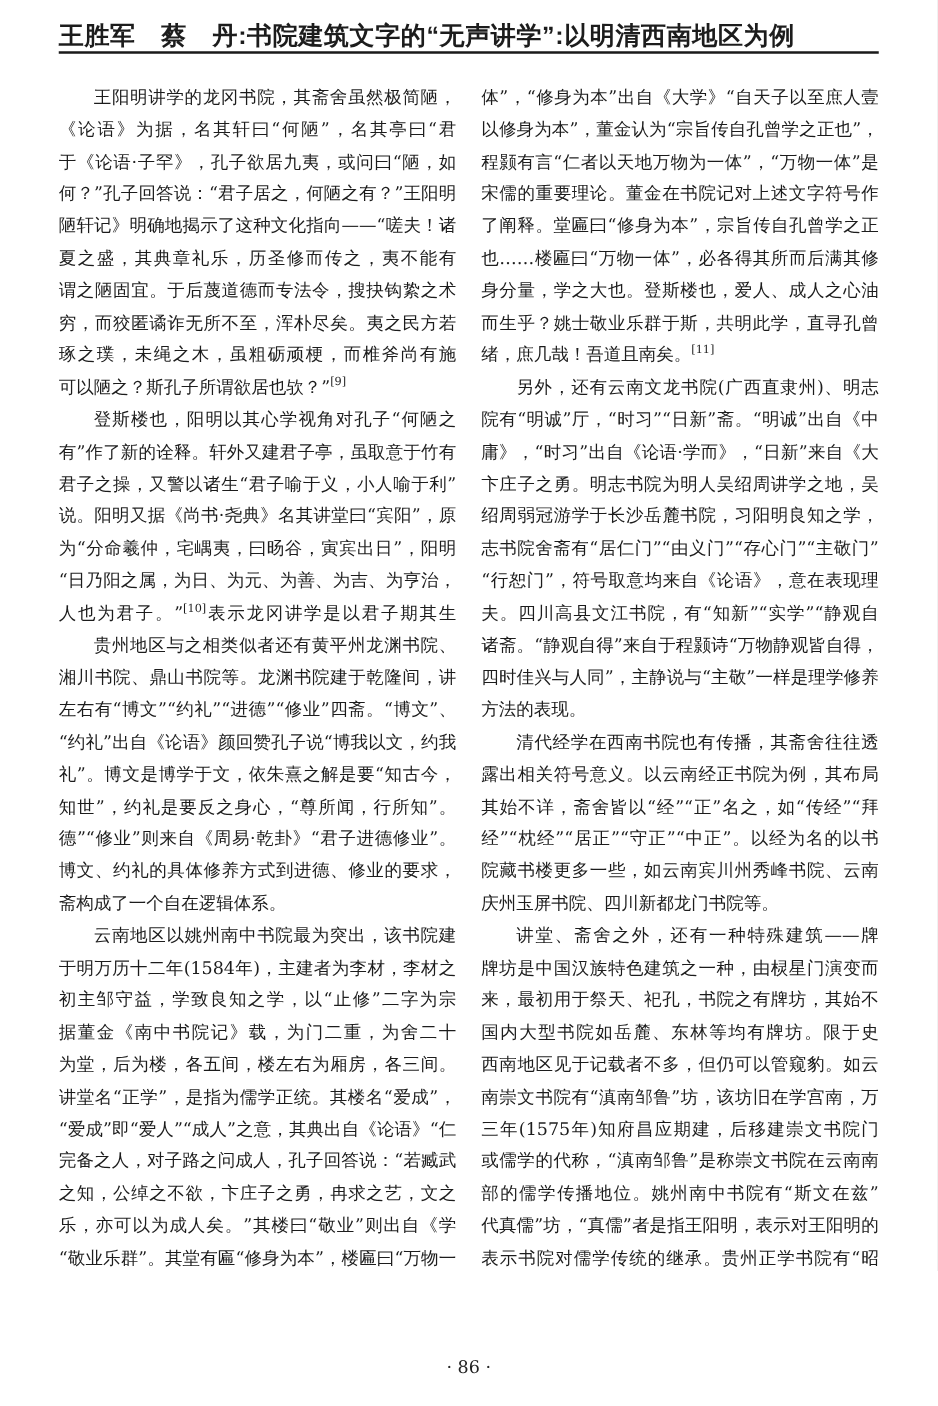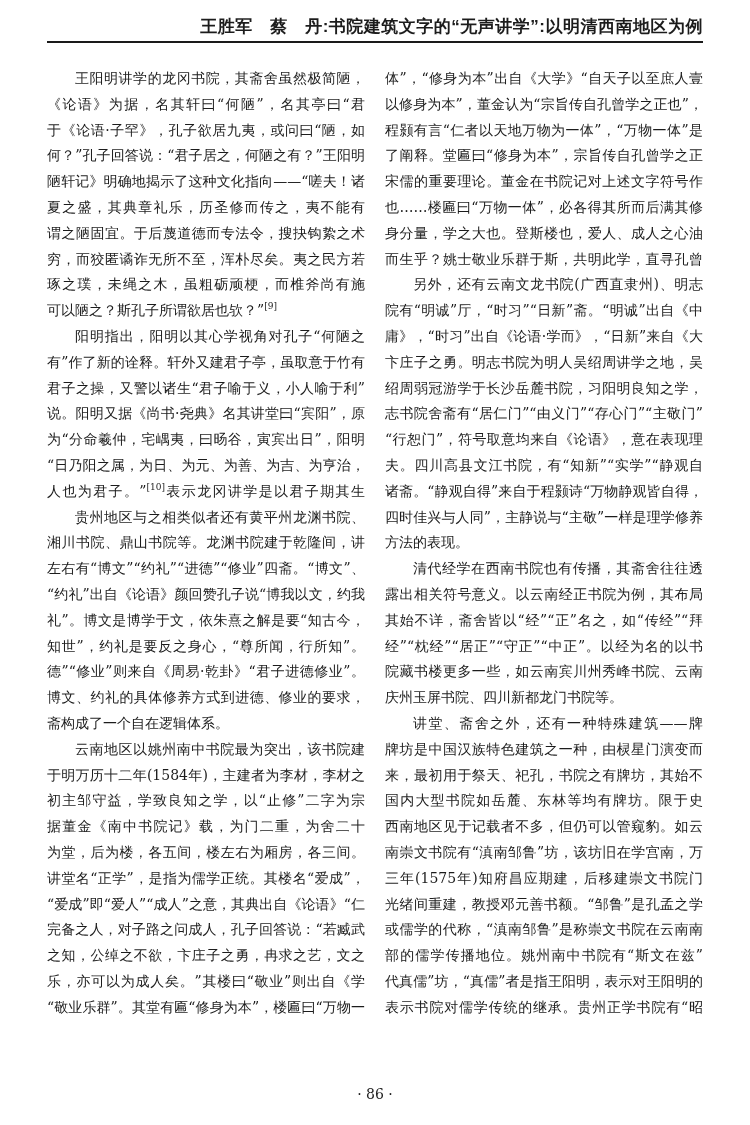--- a/index.html
+++ b/index.html
@@ -3,21 +3,21 @@
 <meta charset="utf-8">
 <style>
   html,body{margin:0;padding:0;background:#e8e8e8;}
   .page{
     position:relative;width:750px;height:1125px;margin:0 auto;
     background:#ffffff;color:#1c1c1c;overflow:hidden;
   }
   .running-head{
     position:absolute;left:47px;top:15px;width:656px;
     font-family:"Liberation Sans","DejaVu Sans",sans-serif;
-    font-size:17px;font-weight:bold;letter-spacing:0.5px;white-space:nowrap;text-align:right;
+    font-size:20px;font-weight:bold;letter-spacing:0.5px;white-space:nowrap;
   }
   .head-rule{
     position:absolute;left:47px;top:41px;width:656px;height:0;
     border-top:2px solid #1a1a1a;
   }
   .content{
     position:absolute;left:47px;top:66px;width:656px;
     display:flex;gap:20px;
   }
   .col{width:318px;}
@@ -47,21 +47,21 @@
         <div class="line indent">王阳明讲学的龙冈书院，其斋舍虽然极简陋，却</div>
         <div class="line">《论语》为据，名其轩曰“何陋”，名其亭曰“君子”，典</div>
         <div class="line">于《论语·子罕》，孔子欲居九夷，或问曰“陋，如之</div>
         <div class="line">何？”孔子回答说：“君子居之，何陋之有？”王阳明《何</div>
         <div class="line">陋轩记》明确地揭示了这种文化指向——“嗟夫！诸</div>
         <div class="line">夏之盛，其典章礼乐，历圣修而传之，夷不能有也，则</div>
         <div class="line">谓之陋固宜。于后蔑道德而专法令，搜抉钩絷之术</div>
         <div class="line">穷，而狡匿谲诈无所不至，浑朴尽矣。夷之民方若未</div>
         <div class="line">琢之璞，未绳之木，虽粗砺顽梗，而椎斧尚有施也，安</div>
         <div class="line end">可以陋之？斯孔子所谓欲居也欤？”<sup>[9]</sup></div>
-        <div class="line indent">阳明指出，阳明以其心学视角对孔子“何陋之</div>
+        <div class="line indent">登斯楼也，阳明以其心学视角对孔子“何陋之</div>
         <div class="line">有”作了新的诠释。轩外又建君子亭，虽取意于竹有</div>
         <div class="line">君子之操，又警以诸生“君子喻于义，小人喻于利”之</div>
         <div class="line">说。阳明又据《尚书·尧典》名其讲堂曰“宾阳”，原文</div>
         <div class="line">为“分命羲仲，宅嵎夷，曰旸谷，寅宾出日”，阳明指出</div>
         <div class="line">“日乃阳之属，为日、为元、为善、为吉、为亨治，其于</div>
         <div class="line">人也为君子。”<sup>[10]</sup>表示龙冈讲学是以君子期其生徒。</div>
         <div class="line indent">贵州地区与之相类似者还有黄平州龙渊书院、</div>
         <div class="line">湘川书院、鼎山书院等。龙渊书院建于乾隆间，讲堂</div>
         <div class="line">左右有“博文”“约礼”“进德”“修业”四斋。“博文”、</div>
         <div class="line">“约礼”出自《论语》颜回赞孔子说“博我以文，约我以</div>
@@ -79,25 +79,26 @@
         <div class="line">“爱成”即“爱人”“成人”之意，其典出自《论语》“仁者</div>
         <div class="line">完备之人，对子路之问成人，孔子回答说：“若臧武仲</div>
         <div class="line">之知，公绰之不欲，卞庄子之勇，冉求之艺，文之以礼</div>
         <div class="line">乐，亦可以为成人矣。”其楼曰“敬业”则出自《学记》</div>
         <div class="line">“敬业乐群”。其堂有匾“修身为本”，楼匾曰“万物一</div>
       </div>
     <div class="col">
         <div class="line">体”，“修身为本”出自《大学》“自天子以至庶人壹皆</div>
         <div class="line">以修身为本”，董金认为“宗旨传自孔曾学之正也”，</div>
         <div class="line">程颢有言“仁者以天地万物为一体”，“万物一体”是</div>
+        <div class="line">宋儒的重要理论。董金在书院记对上述文字符号作</div>
         <div class="line">了阐释。堂匾曰“修身为本”，宗旨传自孔曾学之正</div>
-        <div class="line">宋儒的重要理论。董金在书院记对上述文字符号作</div>
         <div class="line">也……楼匾曰“万物一体”，必各得其所而后满其修</div>
         <div class="line">身分量，学之大也。登斯楼也，爱人、成人之心油然</div>
         <div class="line">而生乎？姚士敬业乐群于斯，共明此学，直寻孔曾坠</div>
+        <div class="line end">绪，庶几哉！吾道且南矣。<sup>[11]</sup></div>
         <div class="line indent">另外，还有云南文龙书院(广西直隶州)、明志书</div>
         <div class="line">院有“明诚”厅，“时习”“日新”斋。“明诚”出自《中</div>
         <div class="line">庸》，“时习”出自《论语·学而》，“日新”来自《大学》，</div>
         <div class="line">卞庄子之勇。明志书院为明人吴绍周讲学之地，吴</div>
         <div class="line">绍周弱冠游学于长沙岳麓书院，习阳明良知之学，明</div>
         <div class="line">志书院舍斋有“居仁门”“由义门”“存心门”“主敬门”</div>
         <div class="line">“行恕门”，符号取意均来自《论语》，意在表现理学工</div>
         <div class="line">夫。四川高县文江书院，有“知新”“实学”“静观自得”</div>
         <div class="line">诸斋。“静观自得”来自于程颢诗“万物静观皆自得，</div>
         <div class="line">四时佳兴与人同”，主静说与“主敬”一样是理学修养</div>
@@ -108,21 +109,20 @@
         <div class="line">经”“枕经”“居正”“守正”“中正”。以经为名的以书</div>
         <div class="line">院藏书楼更多一些，如云南宾川州秀峰书院、云南鹤</div>
         <div class="line end">庆州玉屏书院、四川新都龙门书院等。</div>
         <div class="line indent">讲堂、斋舍之外，还有一种特殊建筑——牌坊。</div>
         <div class="line">牌坊是中国汉族特色建筑之一种，由棂星门演变而</div>
         <div class="line">来，最初用于祭天、祀孔，书院之有牌坊，其始不详。</div>
         <div class="line">国内大型书院如岳麓、东林等均有牌坊。限于史料，</div>
         <div class="line">西南地区见于记载者不多，但仍可以管窥豹。如云</div>
         <div class="line">南崇文书院有“滇南邹鲁”坊，该坊旧在学宫南，万历</div>
         <div class="line">三年(1575年)知府昌应期建，后移建崇文书院门首，</div>
-        <div class="line">光绪间重建，教授邓元善书额。“邹鲁”是孔孟之学</div>
         <div class="line">或儒学的代称，“滇南邹鲁”是称崇文书院在云南南</div>
         <div class="line">部的儒学传播地位。姚州南中书院有“斯文在兹”坊，</div>
         <div class="line">代真儒”坊，“真儒”者是指王阳明，表示对王阳明的</div>
         <div class="line">表示书院对儒学传统的继承。贵州正学书院有“昭</div>
       </div>
   </div>
 
   <div class="footer">· 86 ·</div>
 </div>
 

